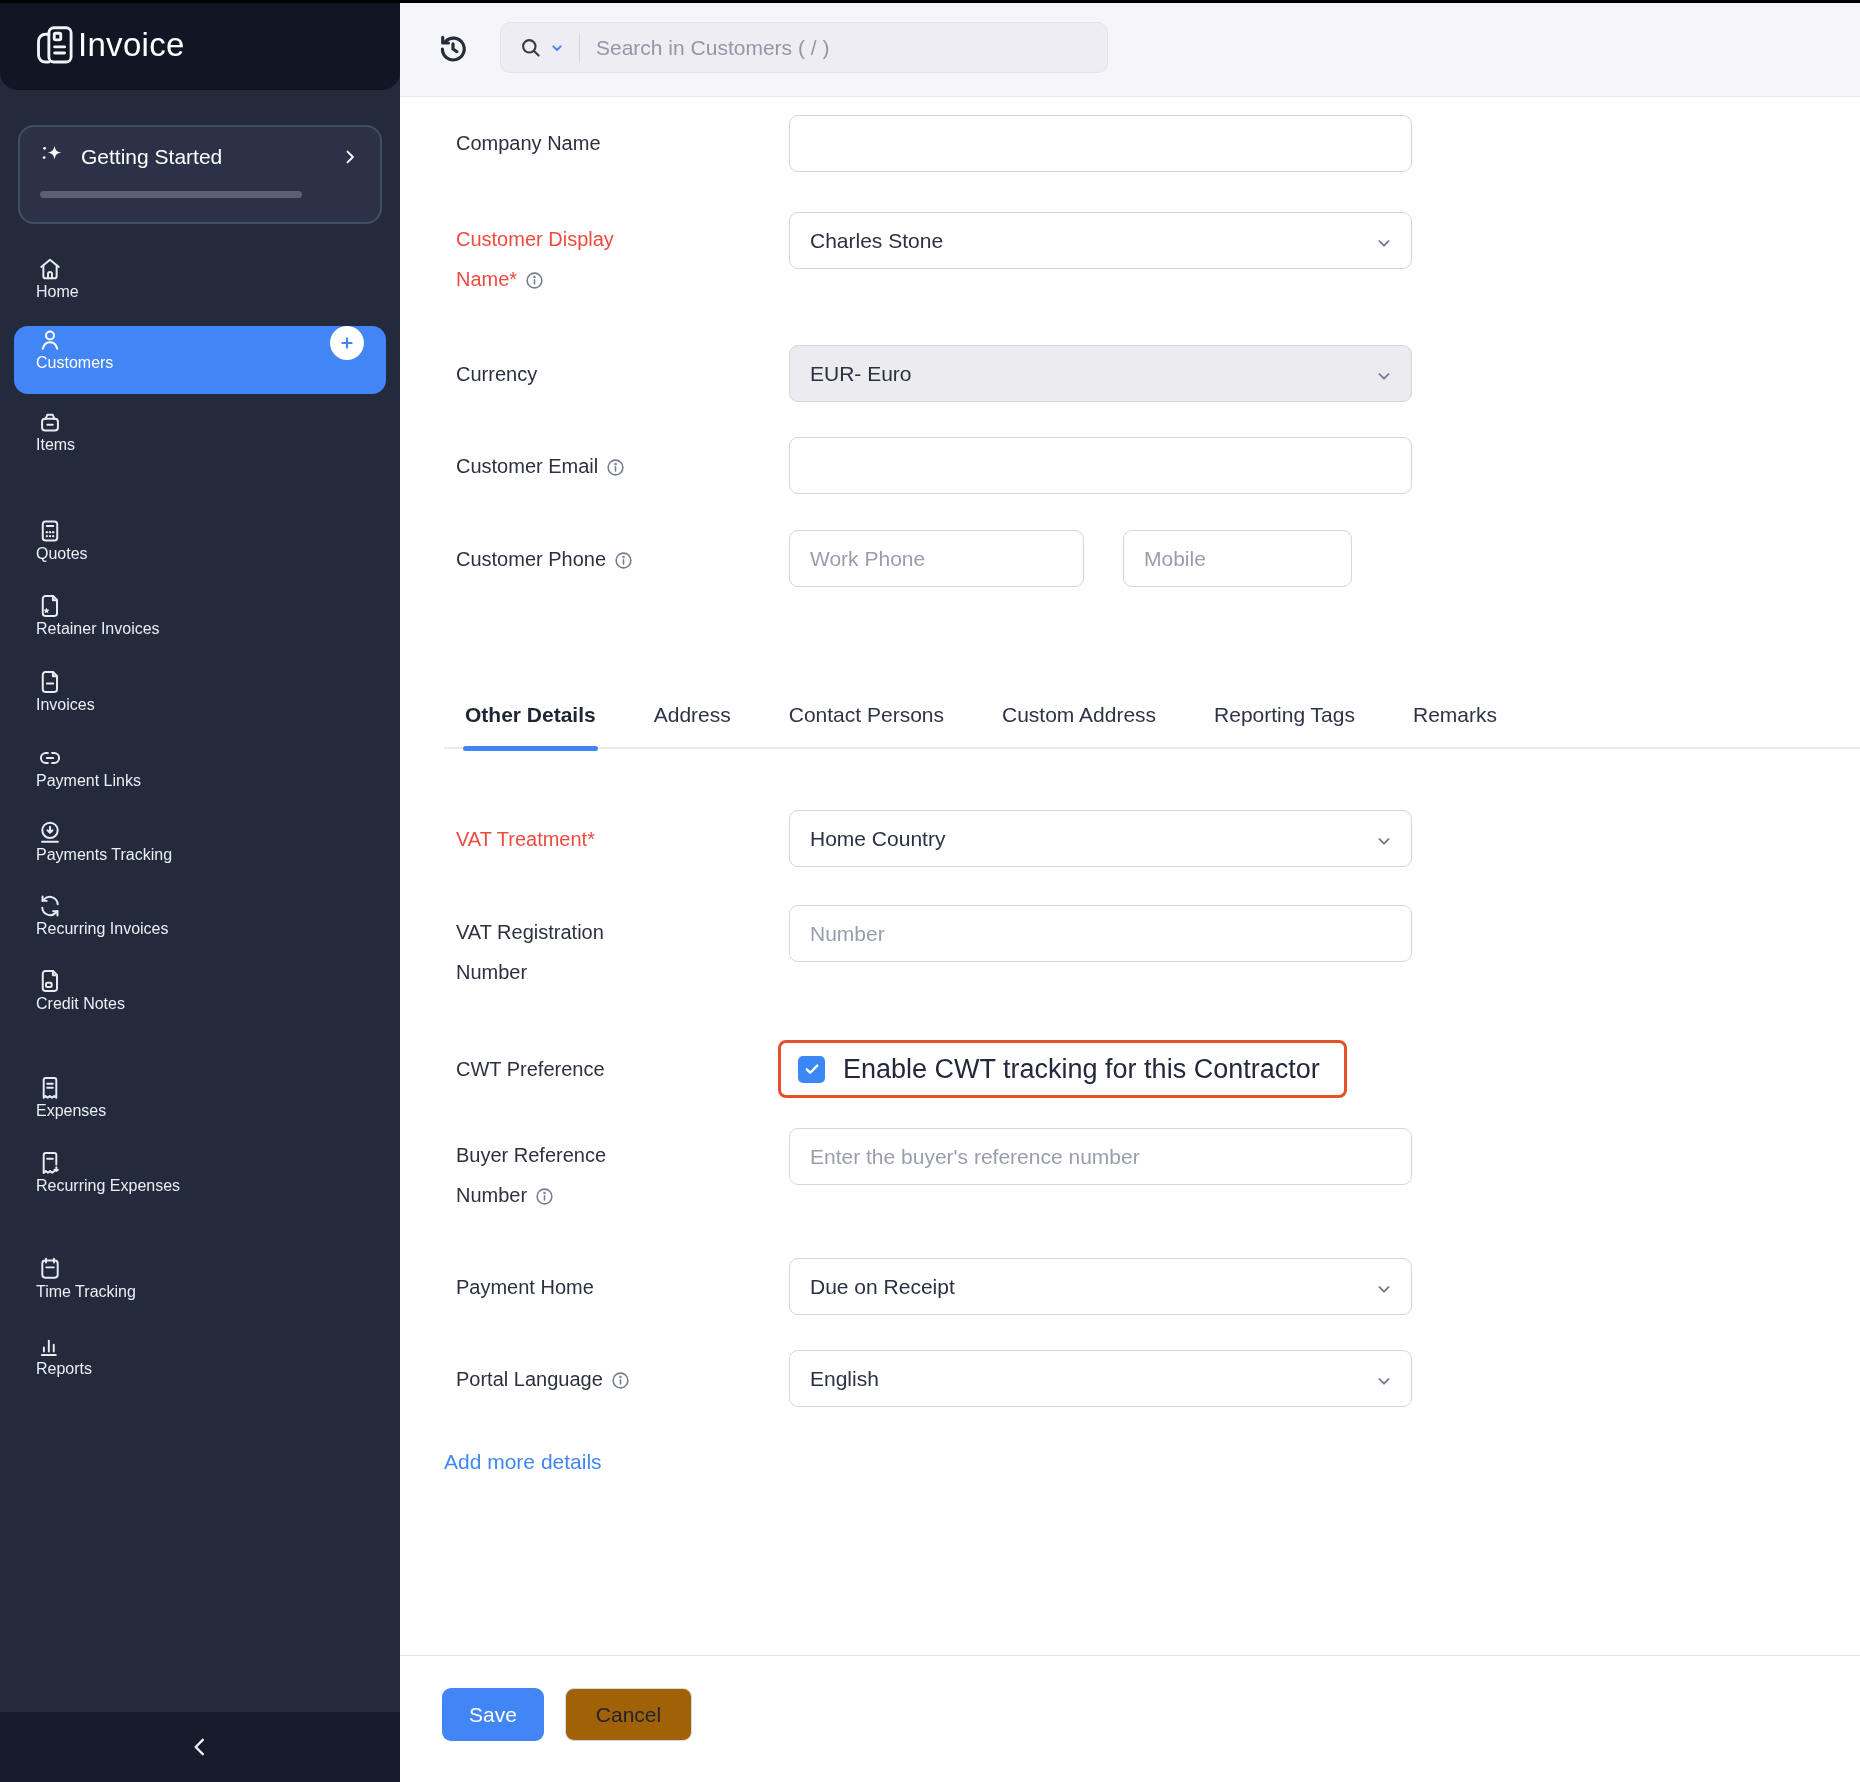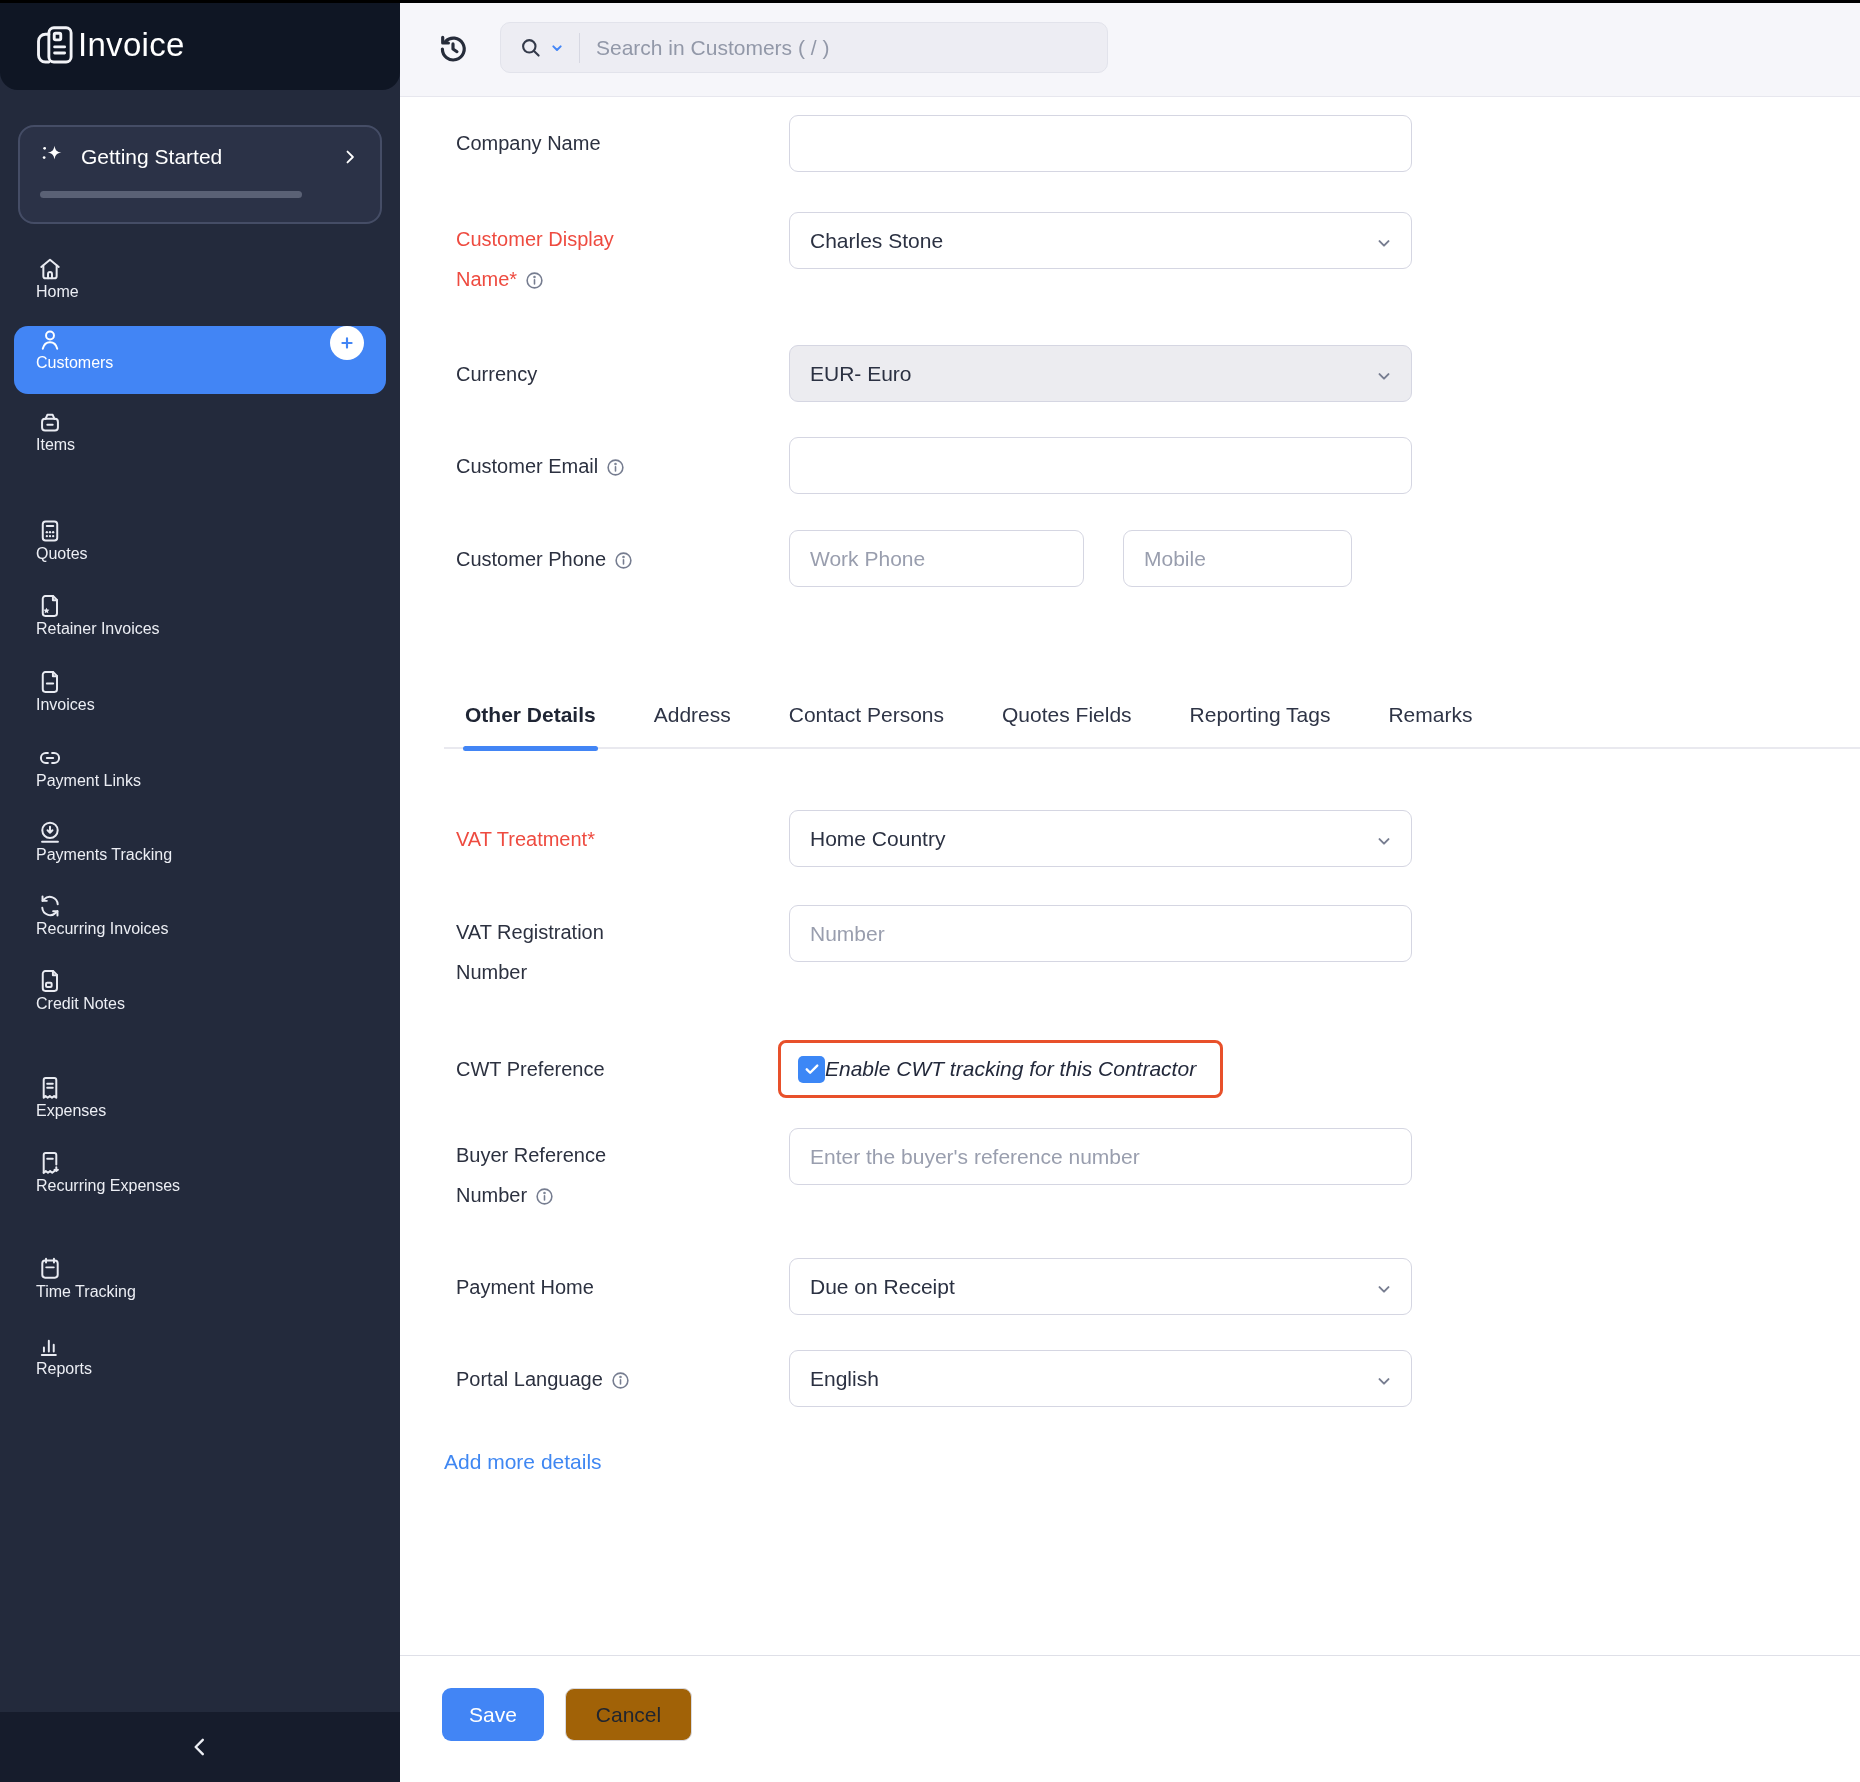--- a/index.html
+++ b/index.html
@@ -68,21 +68,21 @@
   .tab { position:relative; height:54px; font-size:21px; color:#2e3446; margin-right:58px; padding-top:8px;
          cursor:pointer; white-space:nowrap; }
   .tab:first-child { margin-left:21px; }
   .tab.active { font-weight:700; color:#1f2534; }
   .tab-underline { position:absolute; left:-2px; right:-2px; bottom:-2px; height:5px; border-radius:3px; background:#4285f5; }
 
   .cwt-box { position:absolute; left:378px; top:943px; height:58px; display:inline-flex; align-items:center;
              border:3px solid #e8502a; border-radius:8px; padding:0 24px 0 17px; background:#fff; }
   .checkbox { width:27px; height:27px; border-radius:5px; background:#3c87f6; display:flex; align-items:center;
               justify-content:center; cursor:pointer; flex:0 0 27px; }
-  .cwt-text { font-size:21px; color:#23293b; margin-left:0; white-space:nowrap;font-style:italic; }
+  .cwt-text { font-size:27px; color:#23293b; margin-left:18px; white-space:nowrap; }
 
   .add-link { position:absolute; left:44px; top:1353px; font-size:21px; color:#3f87f2; cursor:pointer; }
 
   
   .footer { position:absolute; left:400px; bottom:0; width:1460px; height:127px; background:#fff;
             border-top:1px solid #dfe0e8; z-index:6; }
   .btn-save { position:absolute; left:42px; top:32px; width:102px; height:53px; background:#4285f5; color:#fff;
               border:none; border-radius:9px; font-family:inherit; font-size:21px; cursor:pointer; }
   .btn-cancel { position:absolute; left:165px; top:32px; width:127px; height:53px; background:#a16207; color:#20252f;
                 border:1.5px solid #d9dae2; border-radius:9px; font-family:inherit; font-size:21px; cursor:pointer; }
@@ -396,21 +396,21 @@
     <input class="tinput" type="text" placeholder="Mobile" style="">
   </div>
 
   <div class="tabsbar">
     <div class="tab active">
       <span>Other Details</span>
       <div class="tab-underline"></div>
     </div>
     <div class="tab"><span>Address</span></div>
     <div class="tab"><span>Contact Persons</span></div>
-    <div class="tab"><span>Quotes Fields</span></div>
+    <div class="tab"><span>Custom Address</span></div>
     <div class="tab"><span>Reporting Tags</span></div>
     <div class="tab"><span>Remarks</span></div>
   </div>
 
   <div class="flabel required" style="top:722px">
     <span>VAT Treatment*</span>
   </div>
   <div class="field" style="top:713px">
     <div class="select">
       <span>Home Country</span>

